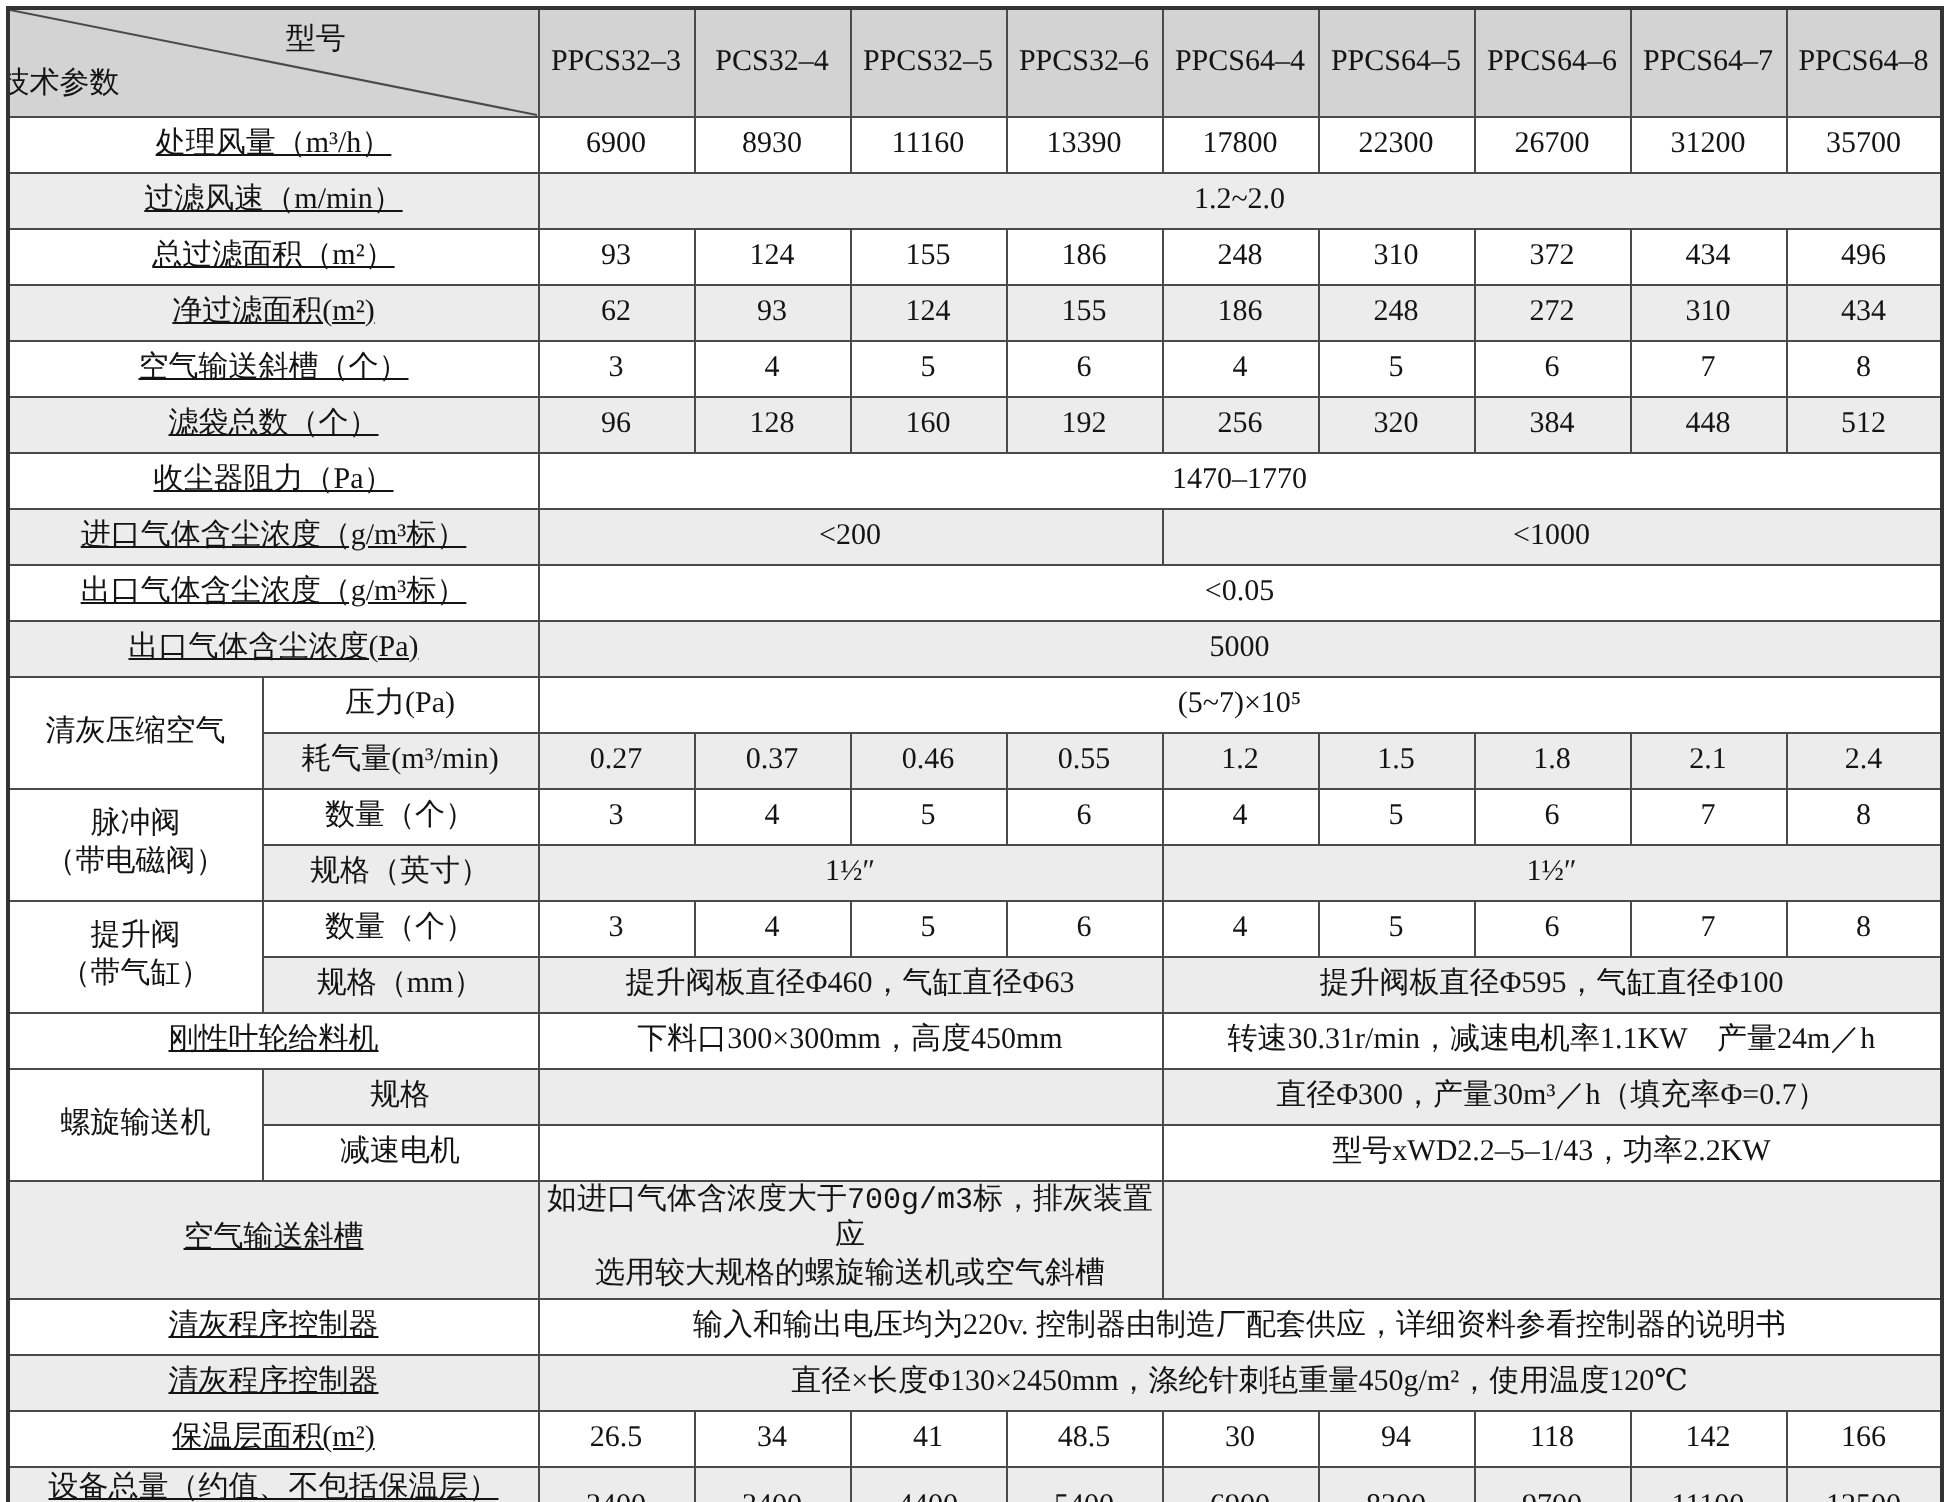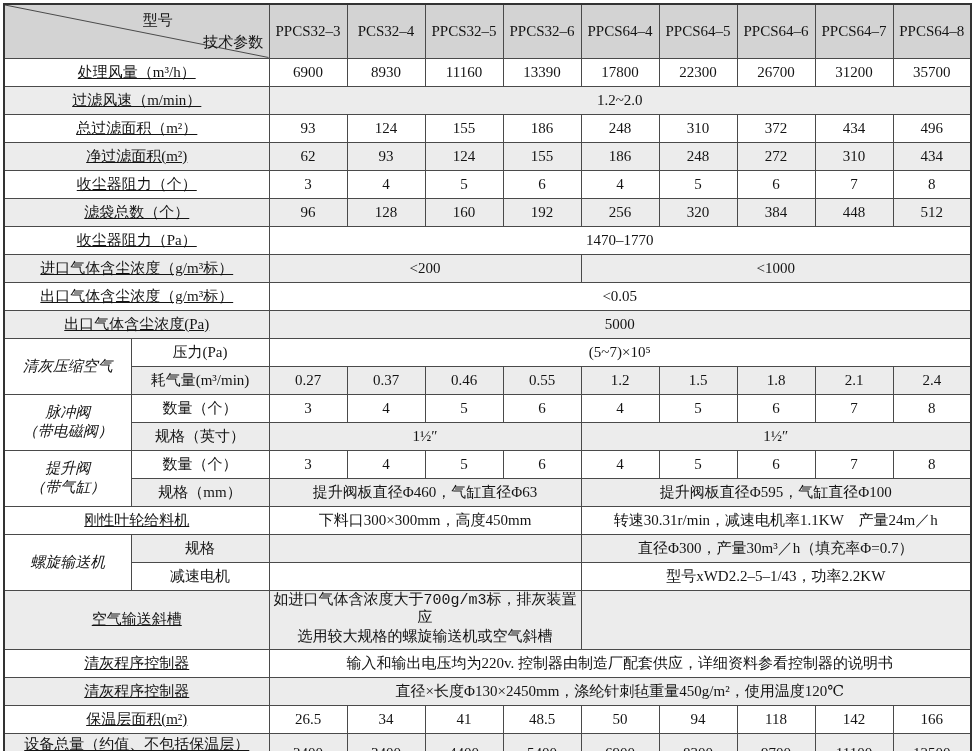--- a/index.html
+++ b/index.html
@@ -7,28 +7,28 @@
   table{border-collapse:collapse;table-layout:fixed;width:967px;border:2px solid #333;
         font-family:"Liberation Serif","DejaVu Serif",serif;color:#141414;}
   td{border:1px solid #4a4a4a;text-align:center;vertical-align:middle;
      font-size:15px;line-height:1.25;padding:1px 2px;overflow:hidden;}
   tr{height:28px;}
   tr.hdr{height:54px;}
   tr.tall{height:42px;}
   tr.hdr td{background:#d3d3d3;font-size:15px;}
   tr.w td{background:#ffffff;}
   tr.g td{background:#ececec;}
-  td.grp{background:#ffffff !important;white-space:pre-line;font-style:italic;}
+  td.grp{background:#ffffff !important;white-space:pre-line;}
   td.lbl{white-space:pre-line;text-decoration:underline;}
   td.pre{white-space:pre-line;font-family:Liberation Mono, monospace;}
   
   td.corner{position:relative;padding:0;}
   .diag{position:absolute;top:0;left:0;width:100%;height:100%;display:block;}
   .c-top{position:absolute;top:6px;left:8%;width:100%;text-align:center;}
-  .c-bot{position:absolute;bottom:6px;left:-2%;width:100%;text-align:right;}
+  .c-bot{position:absolute;bottom:6px;left:-2%;width:100%;text-align:left;}
 </style>
 </head>
 <body>
 
 <div class="sheet">
 <table>
 <colgroup>
   <col style="width:127px">
         <col style="width:138px">
   <col style="width:78px">
@@ -100,21 +100,21 @@
   <td>124</td>
   <td>155</td>
   <td>186</td>
   <td>248</td>
   <td>272</td>
   <td>310</td>
   <td>434</td>
 </tr>
 
 <tr class="w">
-  <td class="lbl" colspan="2">收尘器阻力（个）</td>
+  <td class="lbl" colspan="2">空气输送斜槽（个）</td>
   <td>3</td>
   <td>4</td>
   <td>5</td>
   <td>6</td>
   <td>4</td>
   <td>5</td>
   <td>6</td>
   <td>7</td>
   <td>8</td>
 </tr>
@@ -245,21 +245,21 @@
   <td class="lbl" colspan="2">清灰程序控制器</td>
   <td colspan="9">直径×长度Φ130×2450mm，涤纶针刺毡重量450g/m²，使用温度120℃</td>
 </tr>
 
 <tr class="w">
   <td class="lbl" colspan="2">保温层面积(m²)</td>
   <td>26.5</td>
   <td>34</td>
   <td>41</td>
   <td>48.5</td>
-  <td>50</td>
+  <td>30</td>
   <td>94</td>
   <td>118</td>
   <td>142</td>
   <td>166</td>
 </tr>
 
 <tr class="g">
   <td class="lbl" colspan="2">设备总量（约值、不包括保温层）（kg）</td>
   <td>2400</td>
   <td>3400</td>

